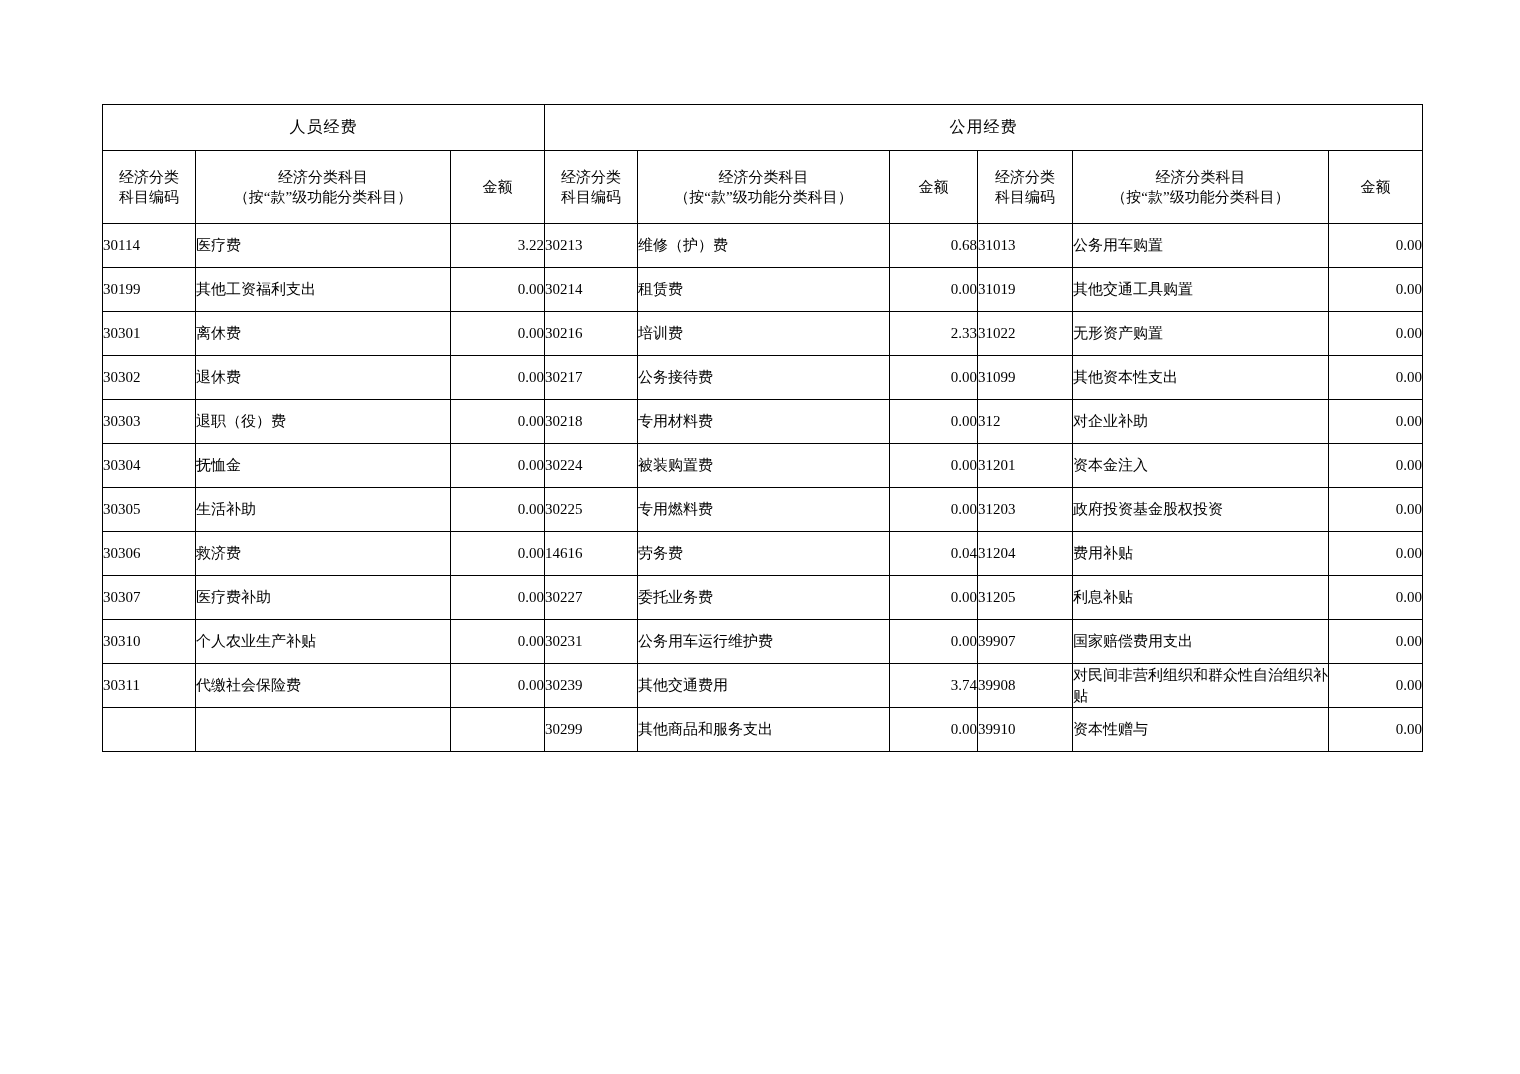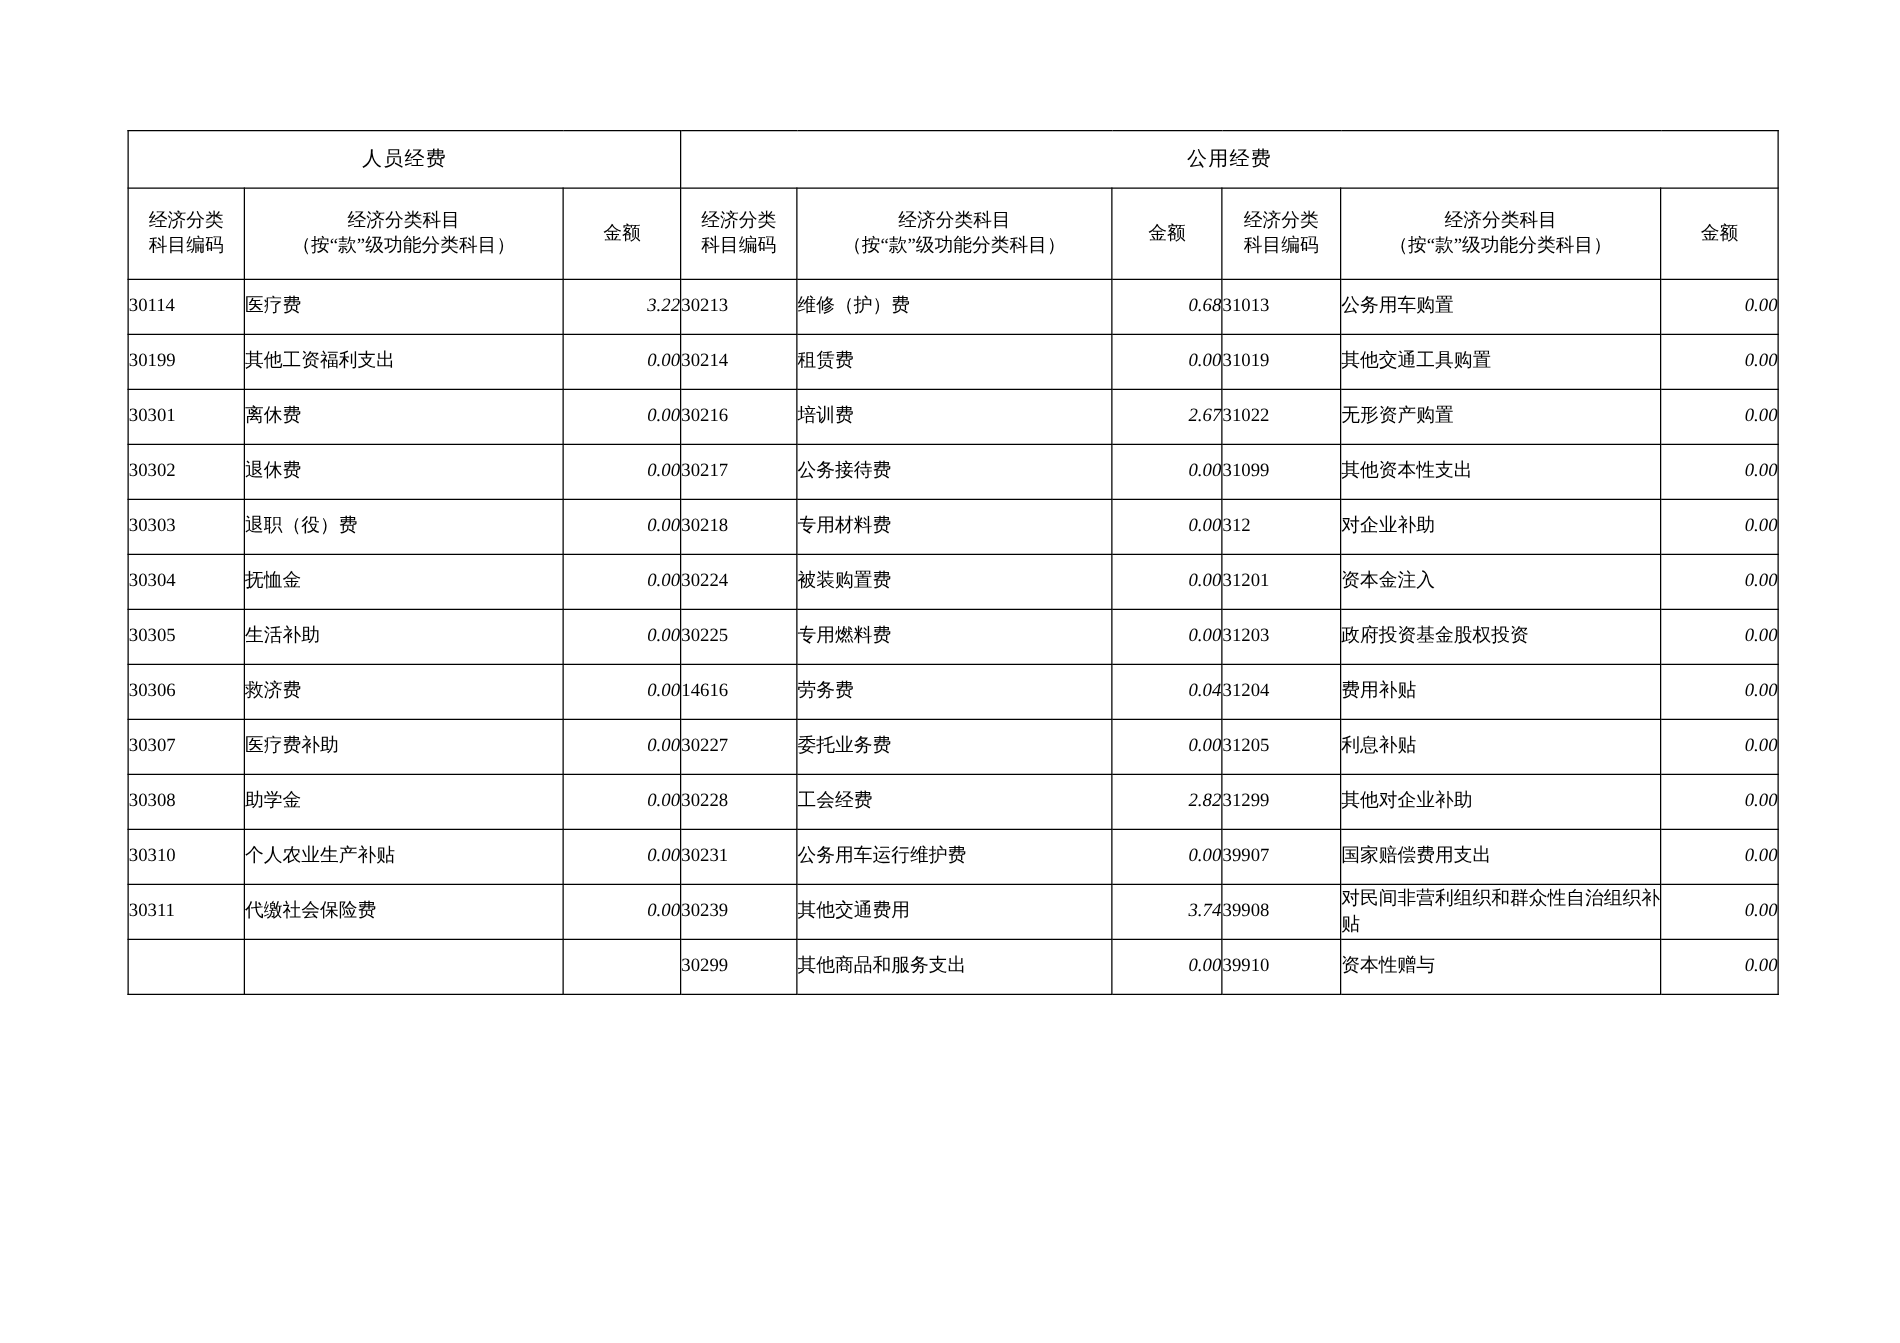--- a/index.html
+++ b/index.html
@@ -71,21 +71,20 @@
     padding-right: 8px;
     height: 43px;
     font-size: 15px;
     line-height: 1.4;
   }
   td.amt {
     text-align: right;
     padding-right: 12px;
     height: 43px;
     font-size: 15px;
-    font-style: italic;
   }
   td.empty {
     height: 43px;
   }
   .tall { height: 56px; }
 </style>
 </head>
 <body>
 
 <div class="page">
@@ -158,21 +157,21 @@
           <td class="code">31019</td>
           <td class="name">其他交通工具购置</td>
           <td class="amt">0.00</td>
         </tr>
         <tr>
           <td class="code">30301</td>
           <td class="name">离休费</td>
           <td class="amt">0.00</td>
           <td class="code">30216</td>
           <td class="name">培训费</td>
-          <td class="amt">2.67</td>
+          <td class="amt">2.33</td>
           <td class="code">31022</td>
           <td class="name">无形资产购置</td>
           <td class="amt">0.00</td>
         </tr>
         <tr>
           <td class="code">30302</td>
           <td class="name">退休费</td>
           <td class="amt">0.00</td>
           <td class="code">30217</td>
           <td class="name">公务接待费</td>
@@ -227,31 +226,20 @@
         </tr>
         <tr>
           <td class="code">30307</td>
           <td class="name">医疗费补助</td>
           <td class="amt">0.00</td>
           <td class="code">30227</td>
           <td class="name">委托业务费</td>
           <td class="amt">0.00</td>
           <td class="code">31205</td>
           <td class="name">利息补贴</td>
-          <td class="amt">0.00</td>
-        </tr>
-        <tr>
-          <td class="code">30308</td>
-          <td class="name">助学金</td>
-          <td class="amt">0.00</td>
-          <td class="code">30228</td>
-          <td class="name">工会经费</td>
-          <td class="amt">2.82</td>
-          <td class="code">31299</td>
-          <td class="name">其他对企业补助</td>
           <td class="amt">0.00</td>
         </tr>
         <tr>
           <td class="code">30310</td>
           <td class="name">个人农业生产补贴</td>
           <td class="amt">0.00</td>
           <td class="code">30231</td>
           <td class="name">公务用车运行维护费</td>
           <td class="amt">0.00</td>
           <td class="code">39907</td>

